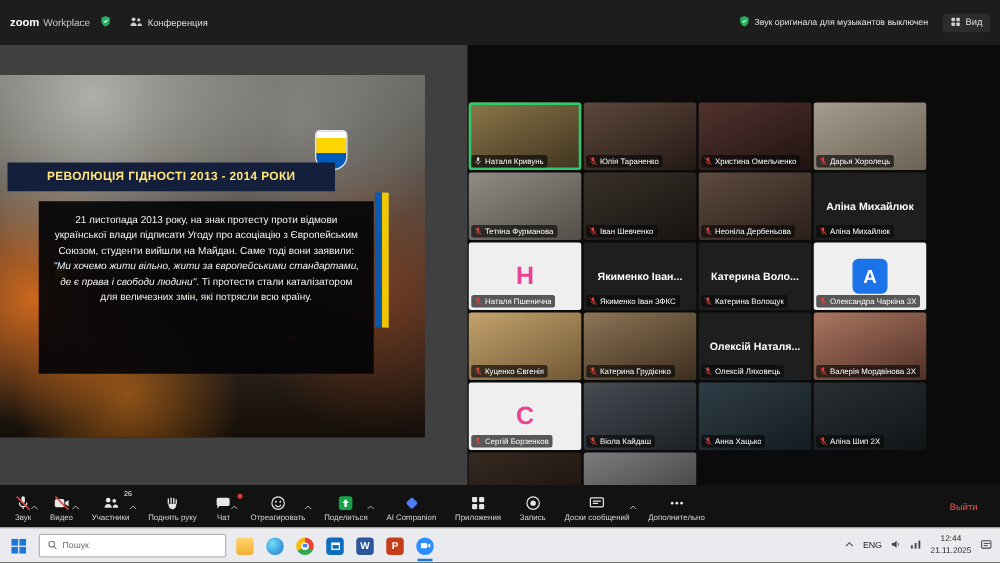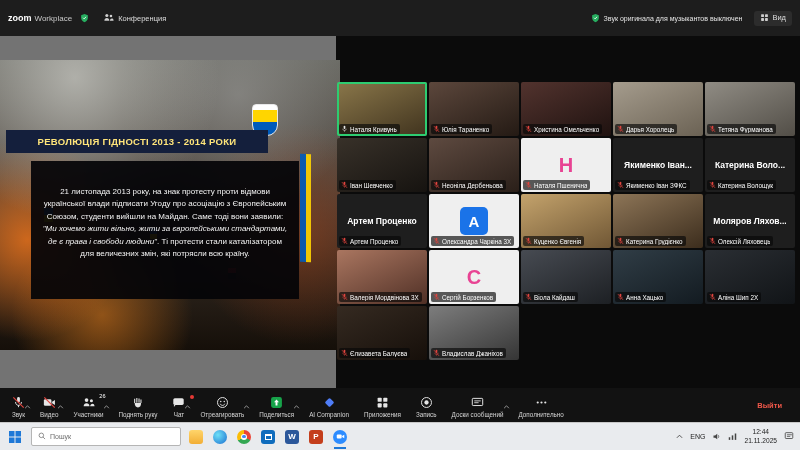--- a/index.html
+++ b/index.html
@@ -8,38 +8,38 @@
   .topbar{position:absolute;top:0;left:0;width:800px;height:36px;background:#1d1d1d;display:flex;align-items:center;gap:8px;padding:4px 8px;z-index:5}
   .brand{display:flex;align-items:baseline;gap:3px}
   .brand .zw{color:#fff;font-weight:bold;font-size:9px}
   .brand .wp{color:#c9c9c9;font-size:8px}
   .ttab{display:flex;align-items:center;gap:4px;color:#ddd;font-size:7.5px;padding:2px 6px;border-radius:3px;white-space:nowrap}
   .ttab.share{background:#2c2c2c}
   .orig{margin-left:auto;display:flex;align-items:center;gap:4px;color:#e6e6e6;font-size:7px;white-space:nowrap}
   .viewbtn{display:flex;gap:3px;color:#ddd;font-size:7.5px;background:#2c2c2c;border-radius:3px;padding:2px 6px;margin-left:4px}
   
   .main{position:absolute;top:20px;left:0;width:800px;height:368px;background:#0b0b0b;display:flex}
-  .share-panel{width:336px;height:100%;background:#737373;position:relative;flex:none}
+  .share-panel{width:374px;height:100%;background:#404040;position:relative;flex:none}
   .slide{position:absolute;left:0;top:40px;width:340px;height:290px;overflow:hidden;background:#222}
   .photo{position:absolute;inset:0;
     background:
       radial-gradient(circle at 22% 6%, rgba(188,188,182,.85), rgba(188,188,182,0) 38%),
       radial-gradient(circle at 70% 12%, rgba(152,152,150,.6), transparent 34%),
       radial-gradient(circle at 8% 62%, rgba(255,122,25,.75), transparent 28%),
       radial-gradient(circle at 30% 88%, rgba(255,140,30,.5), transparent 26%),
       radial-gradient(circle at 88% 60%, rgba(182,72,25,.45), transparent 32%),
       linear-gradient(180deg,#6a6a64 0%,#5a554e 25%,#453b33 50%,#2f261e 72%,#150f09 100%);}
   .fa{position:absolute;opacity:.85}
   .fa1{left:44px;top:148px;width:9px;height:14px;background:linear-gradient(180deg,#2a6fd4 50%,#ffd500 50%)}
   .fa2{left:150px;top:168px;width:7px;height:11px;background:linear-gradient(180deg,#2a6fd4 50%,#ffd500 50%)}
   .fa3{left:228px;top:208px;width:8px;height:11px;background:linear-gradient(180deg,#b3282d 50%,#1c1c1c 50%)}
   .flagstrip{position:absolute;left:300px;top:94px;width:11px;height:108px;background:linear-gradient(90deg,#005bbb 50%,#ffd500 50%);opacity:.9;transform:skewY(3deg)}
   .emblem{position:absolute;left:252px;top:44px;width:26px;height:32px;border:1px solid #e8e8e8;border-radius:4px 4px 11px 11px;background:linear-gradient(180deg,#ffffff 0 18%,#ffd500 18% 58%,#005bbb 58% 100%)}
   .slide-title{position:absolute;left:6px;top:70px;width:262px;height:23px;background:#141f3c;color:#ffe57a;font-size:9.5px;font-weight:bold;letter-spacing:.3px;display:flex;align-items:center;justify-content:center;white-space:nowrap}
-  .slide-body{position:absolute;left:31px;top:101px;width:268px;min-height:138px;background:rgba(4,4,8,.93);color:#f4f4f4;font-size:8px;line-height:1.55;text-align:center;padding:25px 11px}
+  .slide-body{position:absolute;left:31px;top:101px;width:268px;min-height:138px;background:rgba(4,4,8,.93);color:#f4f4f4;font-size:8px;line-height:1.55;text-align:center;padding:9px 11px}
   .slide-body em{font-style:italic}
   
   .grid{flex:1;display:flex;flex-wrap:wrap;align-content:flex-start;gap:2px;padding:62px 1px 0}
   .tile{width:90px;height:54px;position:relative;background:#1e1e1e;border-radius:2px;overflow:hidden;flex:none}
   .tile.active{outline:2px solid #2ecc71;outline-offset:-2px}
   .tile.light{background:#efefef;display:flex;align-items:center;justify-content:center}
   .letter{font-size:20px;font-weight:bold;line-height:1}
   .letter.box{color:#fff;width:28px;height:28px;border-radius:5px;display:flex;align-items:center;justify-content:center;font-size:15px}
   .cname{position:absolute;inset:0;display:flex;align-items:center;justify-content:center;color:#fff;font-size:8.5px;font-weight:bold;text-align:center;padding:0 4px}
   .tag{position:absolute;left:2px;bottom:2px;max-width:86px;display:flex;align-items:center;gap:2px;background:rgba(8,8,8,.66);border-radius:2px;padding:1px 3px 1px 2px}
@@ -47,21 +47,21 @@
   .tag .mi{display:flex;align-items:center;flex:none}
   
   .ztoolbar{position:absolute;left:0;top:388px;width:800px;height:34px;background:#121212;display:flex;align-items:center;padding:0 10px;z-index:5}
   .tools{display:flex;align-items:flex-start;gap:11px;flex:1}
   .tool{position:relative;display:flex;flex-direction:column;align-items:center;gap:1px;padding:3px 2px 0;cursor:pointer}
   .tool .tlabel{color:#d6d6d6;font-size:6.3px;white-space:nowrap}
   .tool .tic{height:14px;display:flex;align-items:center}
   .tool .caret{position:absolute;top:2px;right:-4px}
   .tool .badge{position:absolute;top:0;right:0;color:#fff;font-size:5.6px}
   .tool .rdot{position:absolute;top:2px;right:-7px;width:4px;height:4px;border-radius:50%;background:#e53935}
-  .leave{margin-left:auto;background:none;border:none;color:#f0584a;font-size:7.5px;font-weight:bold;padding:4px 8px;cursor:pointer;font-family:inherit}
+  .leave{margin-left:auto;background:none;border:none;color:#f0584a;font-size:7.5px;font-weight:normal;padding:4px 8px;cursor:pointer;font-family:inherit}
   
   .taskbar{position:absolute;left:0;top:422px;width:800px;height:28px;background:#e9ebee;border-top:1px solid #c8c8c8;display:flex;align-items:center;gap:7px;padding:0 6px;z-index:5}
   .start{display:flex;align-items:center;justify-content:center;width:18px;height:20px;cursor:pointer}
   .search{width:150px;height:19px;background:#fff;border:1px solid #b5b5b5;border-radius:2px;display:flex;align-items:center;gap:4px;padding:0 6px;color:#6d6d6d;font-size:7px}
   .ticons{display:flex;align-items:center;gap:8px}
   .tbi{position:relative;width:16px;height:16px;display:flex;align-items:center;justify-content:center;cursor:pointer}
   .ti{width:14px;height:14px;border-radius:3px;display:flex;align-items:center;justify-content:center;color:#fff;font-size:8px;font-weight:bold}
   .ti.round{border-radius:50%}
   .tbi.open::after{content:"";position:absolute;left:2px;right:2px;bottom:-4px;height:2px;background:#1e78d7}
   .tray{margin-left:auto;display:flex;align-items:center;gap:7px;color:#222;font-size:7px}
@@ -205,20 +205,34 @@
             <svg width="7" height="8" viewBox="0 0 12 13">
               <rect x="4.6" y="1" width="2.8" height="5.4" rx="1.4" fill="#e0443e"></rect>
               <path d="M3.2 6c0 2 1.2 3.2 2.8 3.2S8.8 8 8.8 6" fill="none" stroke="#e0443e" stroke-width="1"></path>
               <line x1="6" y1="9.2" x2="6" y2="11" stroke="#e0443e" stroke-width="1"></line>
               <line x1="1.5" y1="1.5" x2="10.5" y2="11.5" stroke="#e0443e" stroke-width="1.2"></line>
             </svg>
           </span>
           <span class="nm">Неоніла Дербеньова</span>
         </div>
       </div>
+      <div class="tile">
+        <div class="cname">Аліна Михайлюк</div>
+        <div class="tag">
+          <span class="mi">
+            <svg width="7" height="8" viewBox="0 0 12 13">
+              <rect x="4.6" y="1" width="2.8" height="5.4" rx="1.4" fill="#e0443e"></rect>
+              <path d="M3.2 6c0 2 1.2 3.2 2.8 3.2S8.8 8 8.8 6" fill="none" stroke="#e0443e" stroke-width="1"></path>
+              <line x1="6" y1="9.2" x2="6" y2="11" stroke="#e0443e" stroke-width="1"></line>
+              <line x1="1.5" y1="1.5" x2="10.5" y2="11.5" stroke="#e0443e" stroke-width="1.2"></line>
+            </svg>
+          </span>
+          <span class="nm">Аліна Михайлюк</span>
+        </div>
+      </div>
       <div class="tile light">
         <div class="letter" style="color: rgb(232, 67, 147);">Н</div>
         <div class="tag">
           <span class="mi">
             <svg width="7" height="8" viewBox="0 0 12 13">
               <rect x="4.6" y="1" width="2.8" height="5.4" rx="1.4" fill="#e0443e"></rect>
               <path d="M3.2 6c0 2 1.2 3.2 2.8 3.2S8.8 8 8.8 6" fill="none" stroke="#e0443e" stroke-width="1"></path>
               <line x1="6" y1="9.2" x2="6" y2="11" stroke="#e0443e" stroke-width="1"></line>
               <line x1="1.5" y1="1.5" x2="10.5" y2="11.5" stroke="#e0443e" stroke-width="1.2"></line>
             </svg>
@@ -247,34 +261,20 @@
             <svg width="7" height="8" viewBox="0 0 12 13">
               <rect x="4.6" y="1" width="2.8" height="5.4" rx="1.4" fill="#e0443e"></rect>
               <path d="M3.2 6c0 2 1.2 3.2 2.8 3.2S8.8 8 8.8 6" fill="none" stroke="#e0443e" stroke-width="1"></path>
               <line x1="6" y1="9.2" x2="6" y2="11" stroke="#e0443e" stroke-width="1"></line>
               <line x1="1.5" y1="1.5" x2="10.5" y2="11.5" stroke="#e0443e" stroke-width="1.2"></line>
             </svg>
           </span>
           <span class="nm">Катерина Волощук</span>
         </div>
       </div>
-      <div class="tile">
-        <div class="cname">Артем Проценко</div>
-        <div class="tag">
-          <span class="mi">
-            <svg width="7" height="8" viewBox="0 0 12 13">
-              <rect x="4.6" y="1" width="2.8" height="5.4" rx="1.4" fill="#e0443e"></rect>
-              <path d="M3.2 6c0 2 1.2 3.2 2.8 3.2S8.8 8 8.8 6" fill="none" stroke="#e0443e" stroke-width="1"></path>
-              <line x1="6" y1="9.2" x2="6" y2="11" stroke="#e0443e" stroke-width="1"></line>
-              <line x1="1.5" y1="1.5" x2="10.5" y2="11.5" stroke="#e0443e" stroke-width="1.2"></line>
-            </svg>
-          </span>
-          <span class="nm">Артем Проценко</span>
-        </div>
-      </div>
       <div class="tile light">
         <div class="letter box" style="background: rgb(26, 115, 232);">A</div>
         <div class="tag">
           <span class="mi">
             <svg width="7" height="8" viewBox="0 0 12 13">
               <rect x="4.6" y="1" width="2.8" height="5.4" rx="1.4" fill="#e0443e"></rect>
               <path d="M3.2 6c0 2 1.2 3.2 2.8 3.2S8.8 8 8.8 6" fill="none" stroke="#e0443e" stroke-width="1"></path>
               <line x1="6" y1="9.2" x2="6" y2="11" stroke="#e0443e" stroke-width="1"></line>
               <line x1="1.5" y1="1.5" x2="10.5" y2="11.5" stroke="#e0443e" stroke-width="1.2"></line>
             </svg>
@@ -302,21 +302,21 @@
               <rect x="4.6" y="1" width="2.8" height="5.4" rx="1.4" fill="#e0443e"></rect>
               <path d="M3.2 6c0 2 1.2 3.2 2.8 3.2S8.8 8 8.8 6" fill="none" stroke="#e0443e" stroke-width="1"></path>
               <line x1="6" y1="9.2" x2="6" y2="11" stroke="#e0443e" stroke-width="1"></line>
               <line x1="1.5" y1="1.5" x2="10.5" y2="11.5" stroke="#e0443e" stroke-width="1.2"></line>
             </svg>
           </span>
           <span class="nm">Катерина Грудієнко</span>
         </div>
       </div>
       <div class="tile">
-        <div class="cname">Моляров Ляхов...</div>
+        <div class="cname">Олексій Наталя...</div>
         <div class="tag">
           <span class="mi">
             <svg width="7" height="8" viewBox="0 0 12 13">
               <rect x="4.6" y="1" width="2.8" height="5.4" rx="1.4" fill="#e0443e"></rect>
               <path d="M3.2 6c0 2 1.2 3.2 2.8 3.2S8.8 8 8.8 6" fill="none" stroke="#e0443e" stroke-width="1"></path>
               <line x1="6" y1="9.2" x2="6" y2="11" stroke="#e0443e" stroke-width="1"></line>
               <line x1="1.5" y1="1.5" x2="10.5" y2="11.5" stroke="#e0443e" stroke-width="1.2"></line>
             </svg>
           </span>
           <span class="nm">Олексій Ляховець</span>

